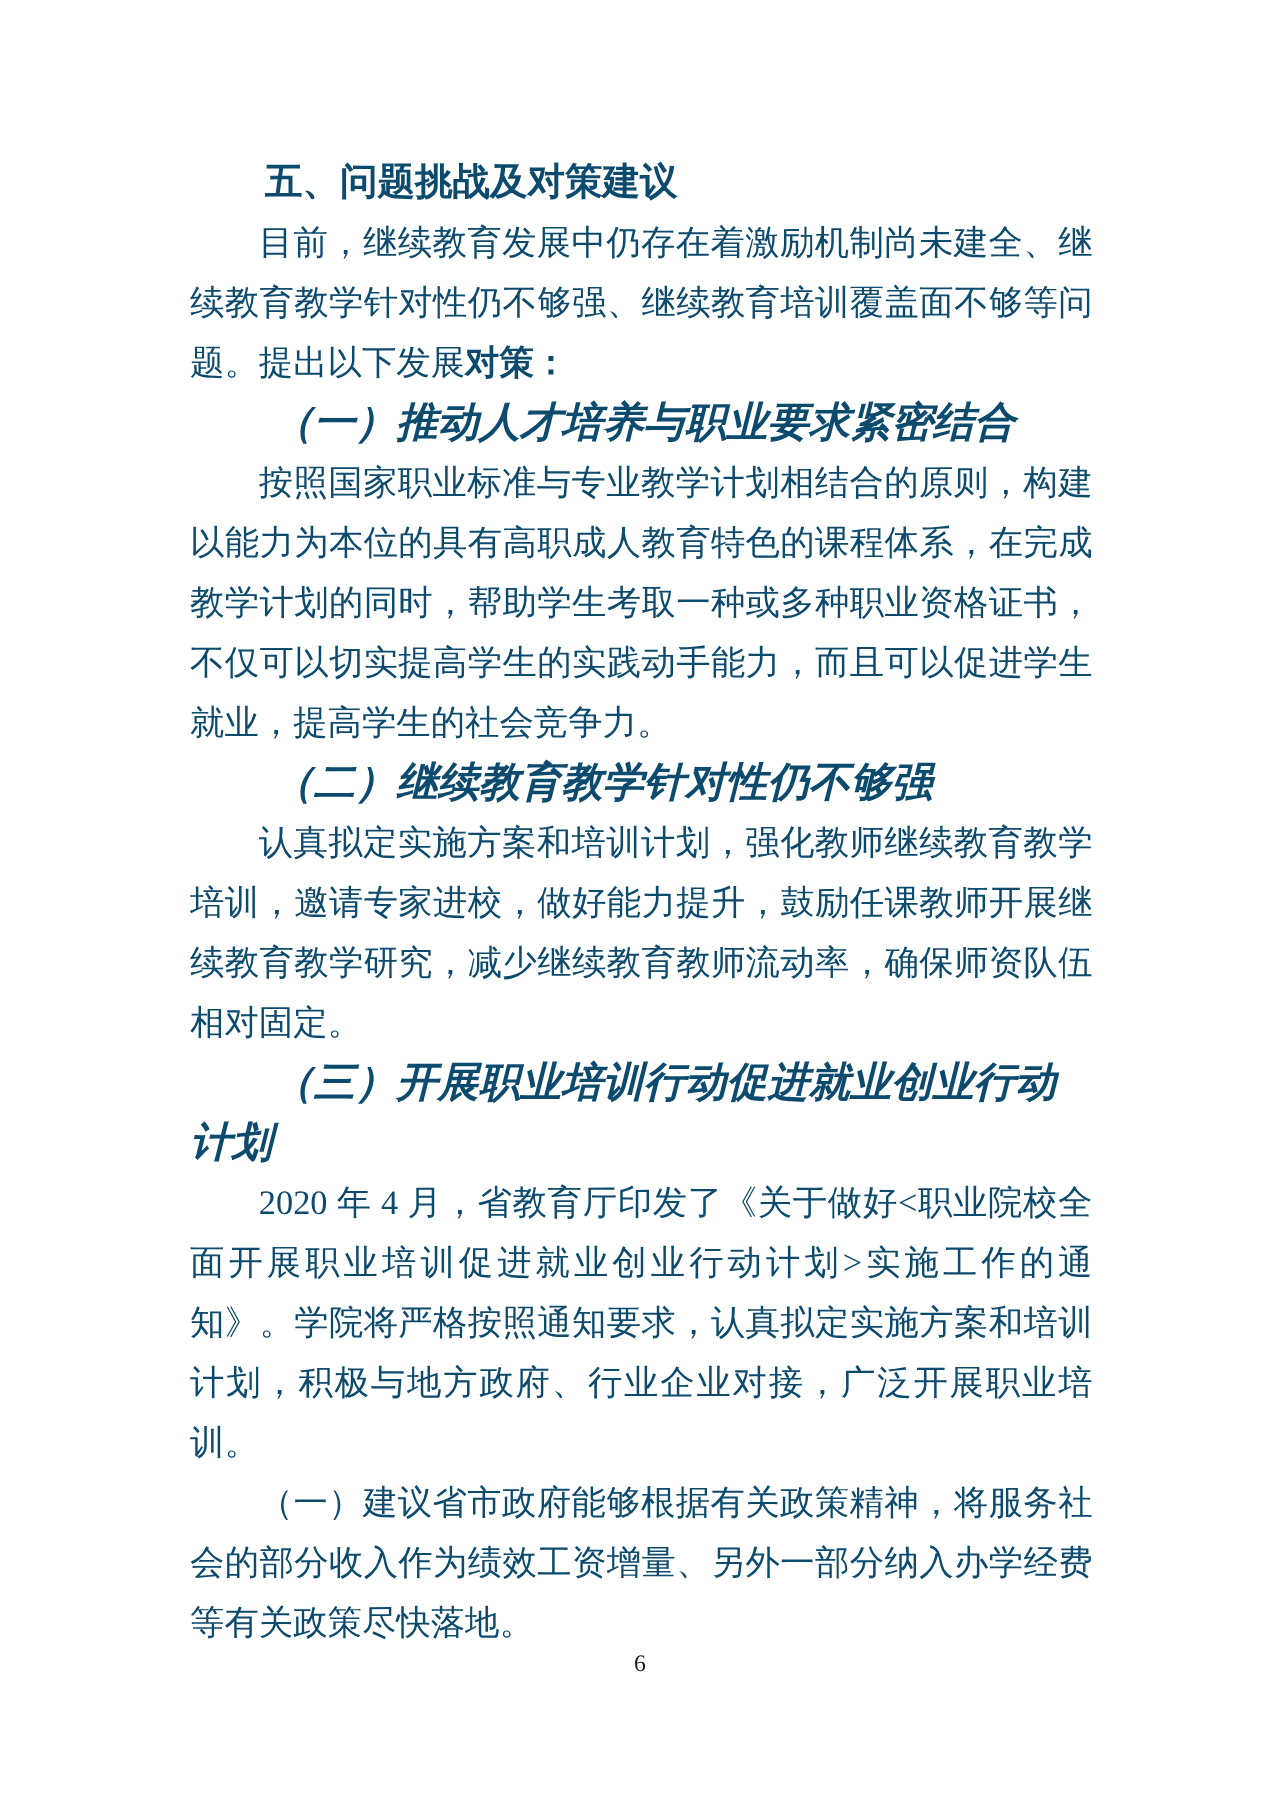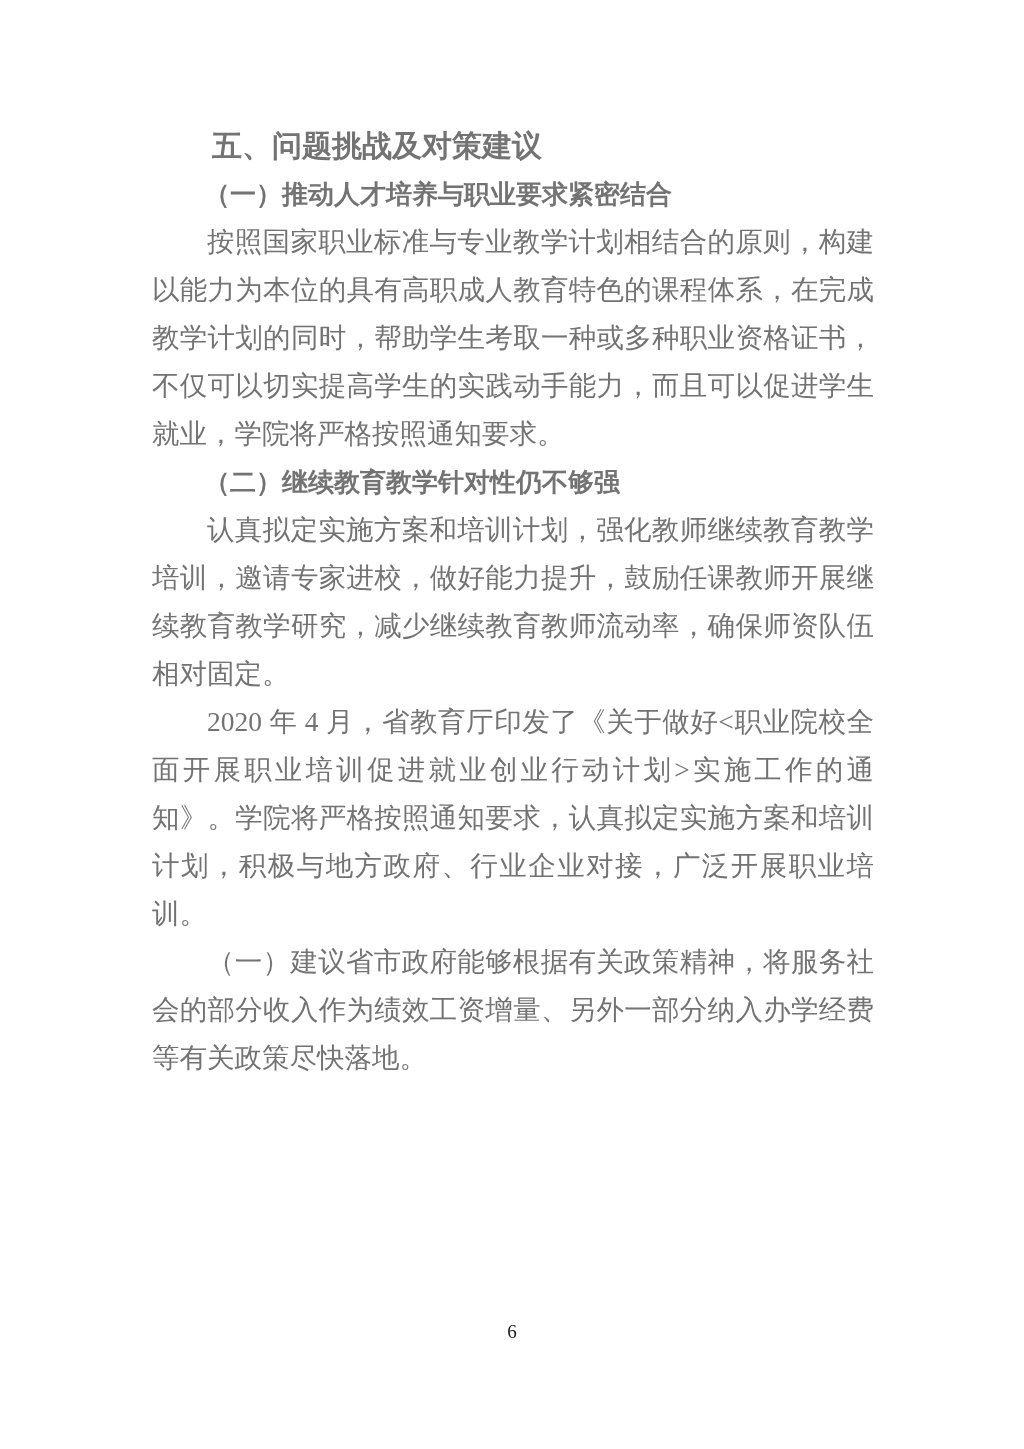--- a/index.html
+++ b/index.html
@@ -16,41 +16,42 @@
   }
   .doc-body {
     position: absolute;
     left: 152px;
     top: 122px;
     width: 722px;
   }
   .block {
     margin: 0;
     padding: 0;
-    color: #737373;
+    color: #0c4a6e;
     font-family: "Liberation Serif", "DejaVu Serif", serif;
     font-size: 27.5px;
     line-height: 48px;
     text-align: justify;
     text-indent: 2em;
     word-break: break-all;
   }
   .block.heading-1 {
     font-family: "Liberation Sans", "DejaVu Sans", sans-serif;
     font-weight: bold;
     font-size: 30px;
     text-align: left;
     word-break: normal;
   }
   .block.heading-2 {
     font-family: "Liberation Sans", "DejaVu Sans", sans-serif;
     font-weight: bold;
-    font-size: 26px;
+    font-size: 33px;
     text-align: left;
     word-break: normal;
+    font-style: italic;
   }
   .seg-bold {
     font-family: "Liberation Sans", "DejaVu Sans", sans-serif;
     font-weight: bold;
   }
   .page-number {
     position: absolute;
     left: 0;
     top: 1318px;
     width: 100%;
@@ -60,21 +61,23 @@
     font-size: 19px;
     line-height: 28px;
   }
 </style>
 </head>
 <body>
 
 <div class="page">
   <div class="doc-body" id="doc-body">
       <p class="block heading-1"><span class="seg-bold">五、问题挑战及对策建议</span></p>
+      <p class="block paragraph"><span>目前，继续教育发展中仍存在着激励机制尚未建全、继续教育教学针对性仍不够强、继续教育培训覆盖面不够等问题。提出以下发展</span><span class="seg-bold">对策：</span></p>
       <p class="block heading-2"><span class="seg-bold">（一）推动人才培养与职业要求紧密结合</span></p>
-      <p class="block paragraph"><span>按照国家职业标准与专业教学计划相结合的原则，构建以能力为本位的具有高职成人教育特色的课程体系，在完成教学计划的同时，帮助学生考取一种或多种职业资格证书，不仅可以切实提高学生的实践动手能力，而且可以促进学生就业，学院将严格按照通知要求。</span></p>
+      <p class="block paragraph"><span>按照国家职业标准与专业教学计划相结合的原则，构建以能力为本位的具有高职成人教育特色的课程体系，在完成教学计划的同时，帮助学生考取一种或多种职业资格证书，不仅可以切实提高学生的实践动手能力，而且可以促进学生就业，提高学生的社会竞争力。</span></p>
       <p class="block heading-2"><span class="seg-bold">（二）继续教育教学针对性仍不够强</span></p>
       <p class="block paragraph"><span>认真拟定实施方案和培训计划，强化教师继续教育教学培训，邀请专家进校，做好能力提升，鼓励任课教师开展继续教育教学研究，减少继续教育教师流动率，确保师资队伍相对固定。</span></p>
+      <p class="block heading-2"><span class="seg-bold">（三）开展职业培训行动促进就业创业行动计划</span></p>
       <p class="block paragraph"><span>2020 年 4 月，省教育厅印发了《关于做好&lt;职业院校全面开展职业培训促进就业创业行动计划&gt;实施工作的通知》。学院将严格按照通知要求，认真拟定实施方案和培训计划，积极与地方政府、行业企业对接，广泛开展职业培训。</span></p>
       <p class="block paragraph"><span>（一）建议省市政府能够根据有关政策精神，将服务社会的部分收入作为绩效工资增量、另外一部分纳入办学经费等有关政策尽快落地。</span></p>
     </div>
   <div class="page-number">6</div>
 </div>
 
 </body></html>

